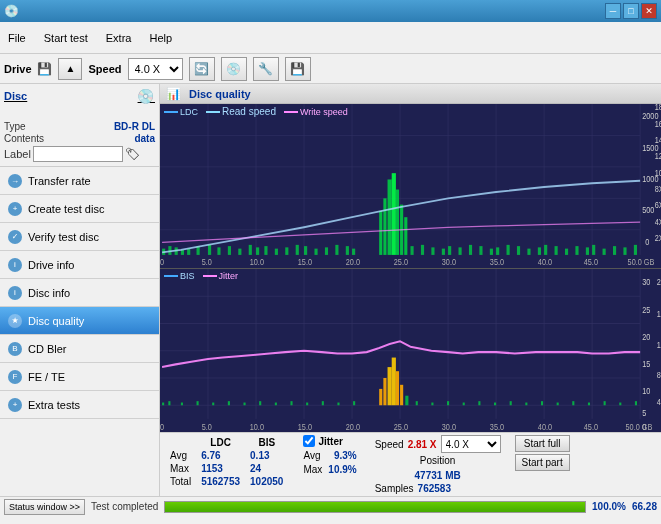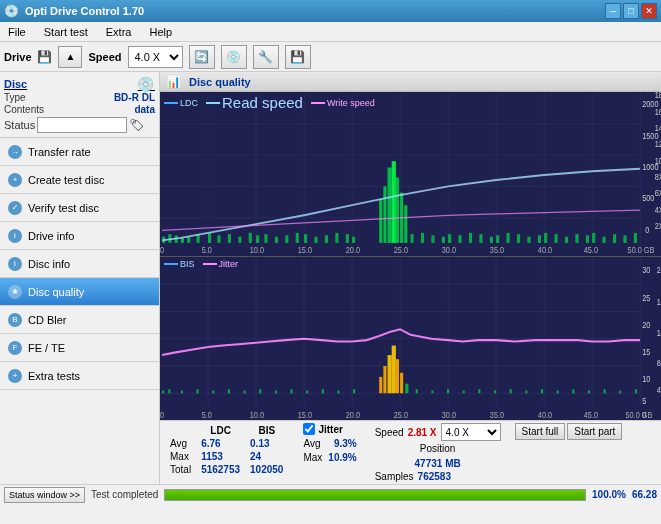--- a/index.html
+++ b/index.html
@@ -37,21 +37,21 @@
       color: white;
       font-size: 9px;
       display: flex;
       align-items: center;
       justify-content: center;
       cursor: pointer;
     }
     
     .menu-bar {
       background: #f0f0f0;
-      height: 20px;
+      height: 32px;
       display: flex;
       align-items: center;
       padding: 0 4px;
       border-bottom: 1px solid #ccc;
       gap: 10px;
     }
     .menu-item {
       font-size: 11px;
       cursor: pointer;
       padding: 2px 4px;
@@ -126,21 +126,21 @@
     
     .disc-panel {
       background: #f0f0f0;
       padding: 4px;
       border-bottom: 1px solid #ccc;
     }
     .disc-header {
       display: flex;
       align-items: center;
       justify-content: space-between;
-      margin-bottom: 0;
+      margin-bottom: 17px;
       text-decoration: underline;
     }
     .disc-header-text {
       font-size: 11px;
       font-weight: bold;
       color: #003399;
     }
     .disc-info-row {
       display: flex;
       justify-content: space-between;
@@ -234,21 +234,21 @@
       align-items: flex-start;
     }
     .stats-table {
       font-size: 10px;
     }
     .stats-table td { padding: 0 4px; }
     .stats-table th { padding: 0 4px; font-weight: bold; text-align: center; }
     .stats-value { color: #003399; font-weight: bold; }
     .checkbox-jitter { width: 12px; height: 12px; }
     .speed-val { color: #cc0000; font-weight: bold; }
-    .start-btns { display: flex; flex-direction: row; gap: 2px; }
+    .start-btns { display: flex; flex-direction: column; gap: 2px; }
     .start-btn {
       background: linear-gradient(to bottom, #f8f8f8, #d8d8d8);
       border: 1px solid #999;
       font-size: 10px;
       padding: 2px 6px;
       cursor: pointer;
       white-space: nowrap;
     }
     
     .status-bar {
@@ -287,21 +287,20 @@
       border: 1px solid #999;
       background: white;
     }
   </style>
 </head>
 <body>
 
 <div class="title-bar">
   <div style="display:flex;align-items:center;gap:6px;">
     <span style="font-size:12px;">💿</span>
-    <span class="title-bar-text">Opti Drive Control 1.70</span>
   </div>
   <div class="title-bar-buttons">
     <div class="title-bar-btn">─</div>
     <div class="title-bar-btn">□</div>
     <div class="title-bar-btn" style="background:#c0392b;">✕</div>
   </div>
 </div>
 
 <div class="menu-bar">
   <span class="menu-item">File</span>
@@ -335,21 +334,21 @@
       </div>
       <div class="disc-info-row">
         <span class="disc-info-label">Type</span>
         <span class="disc-info-value">BD-R DL</span>
       </div>
       <div class="disc-info-row">
         <span class="disc-info-label">Contents</span>
         <span class="disc-info-value">data</span>
       </div>
       <div class="label-row">
-        <span class="disc-info-label">Status</span>
+        <span class="disc-info-label">Label</span>
         <input class="label-input" type="text" value="" style="">
         <span style="font-size:12px;cursor:pointer;">🏷</span>
       </div>
     </div>
 
     <div>
       <div class="nav-item">
         <div class="nav-icon">→</div>
         <span>Transfer rate</span>
       </div>
@@ -399,21 +398,21 @@
 
       <div class="chart-top" style="background:#1e2050;position:relative;border-bottom:1px solid #555;">
         
         <div style="position:absolute;top:2px;left:4px;display:flex;gap:8px;z-index:5;">
           <div class="legend-item">
             <div style="width:14px;height:2px;background:#44aaff;"></div>
             <span style="color:#aaddff;font-size:9px;">LDC</span>
           </div>
           <div class="legend-item">
             <div style="width:14px;height:2px;background:#88ddff;"></div>
-            <span style="color:#aaddff;font-size:15px;">Read speed</span>
+            <span style="color:#aaddff;font-size:10px;">Read speed</span>
           </div>
           <div class="legend-item">
             <div style="width:14px;height:2px;background:#ff88ff;"></div>
             <span style="color:#ffaaff;font-size:9px;text-align:center;">Write speed</span>
           </div>
         </div>
 
         <svg class="chart-svg" viewBox="0 0 480 130" preserveAspectRatio="none">
 
           <line x1="0" y1="25" x2="460" y2="25" stroke="#333366" stroke-width="0.5"></line>

